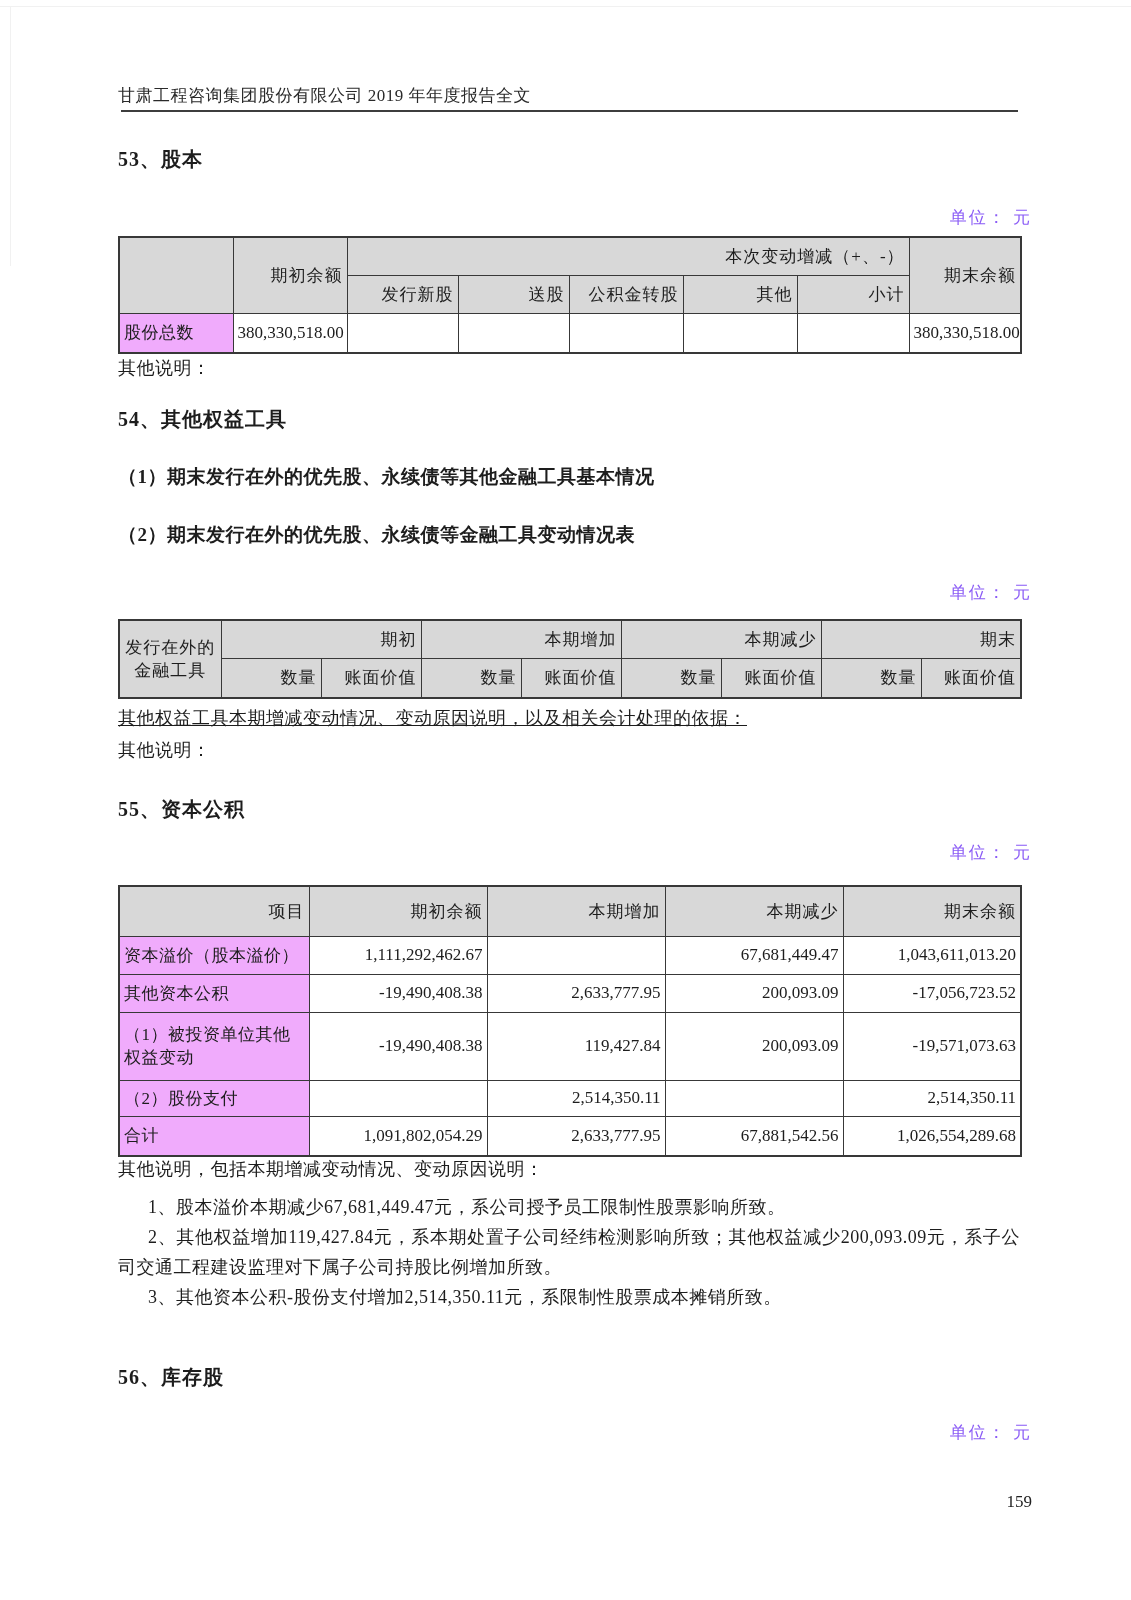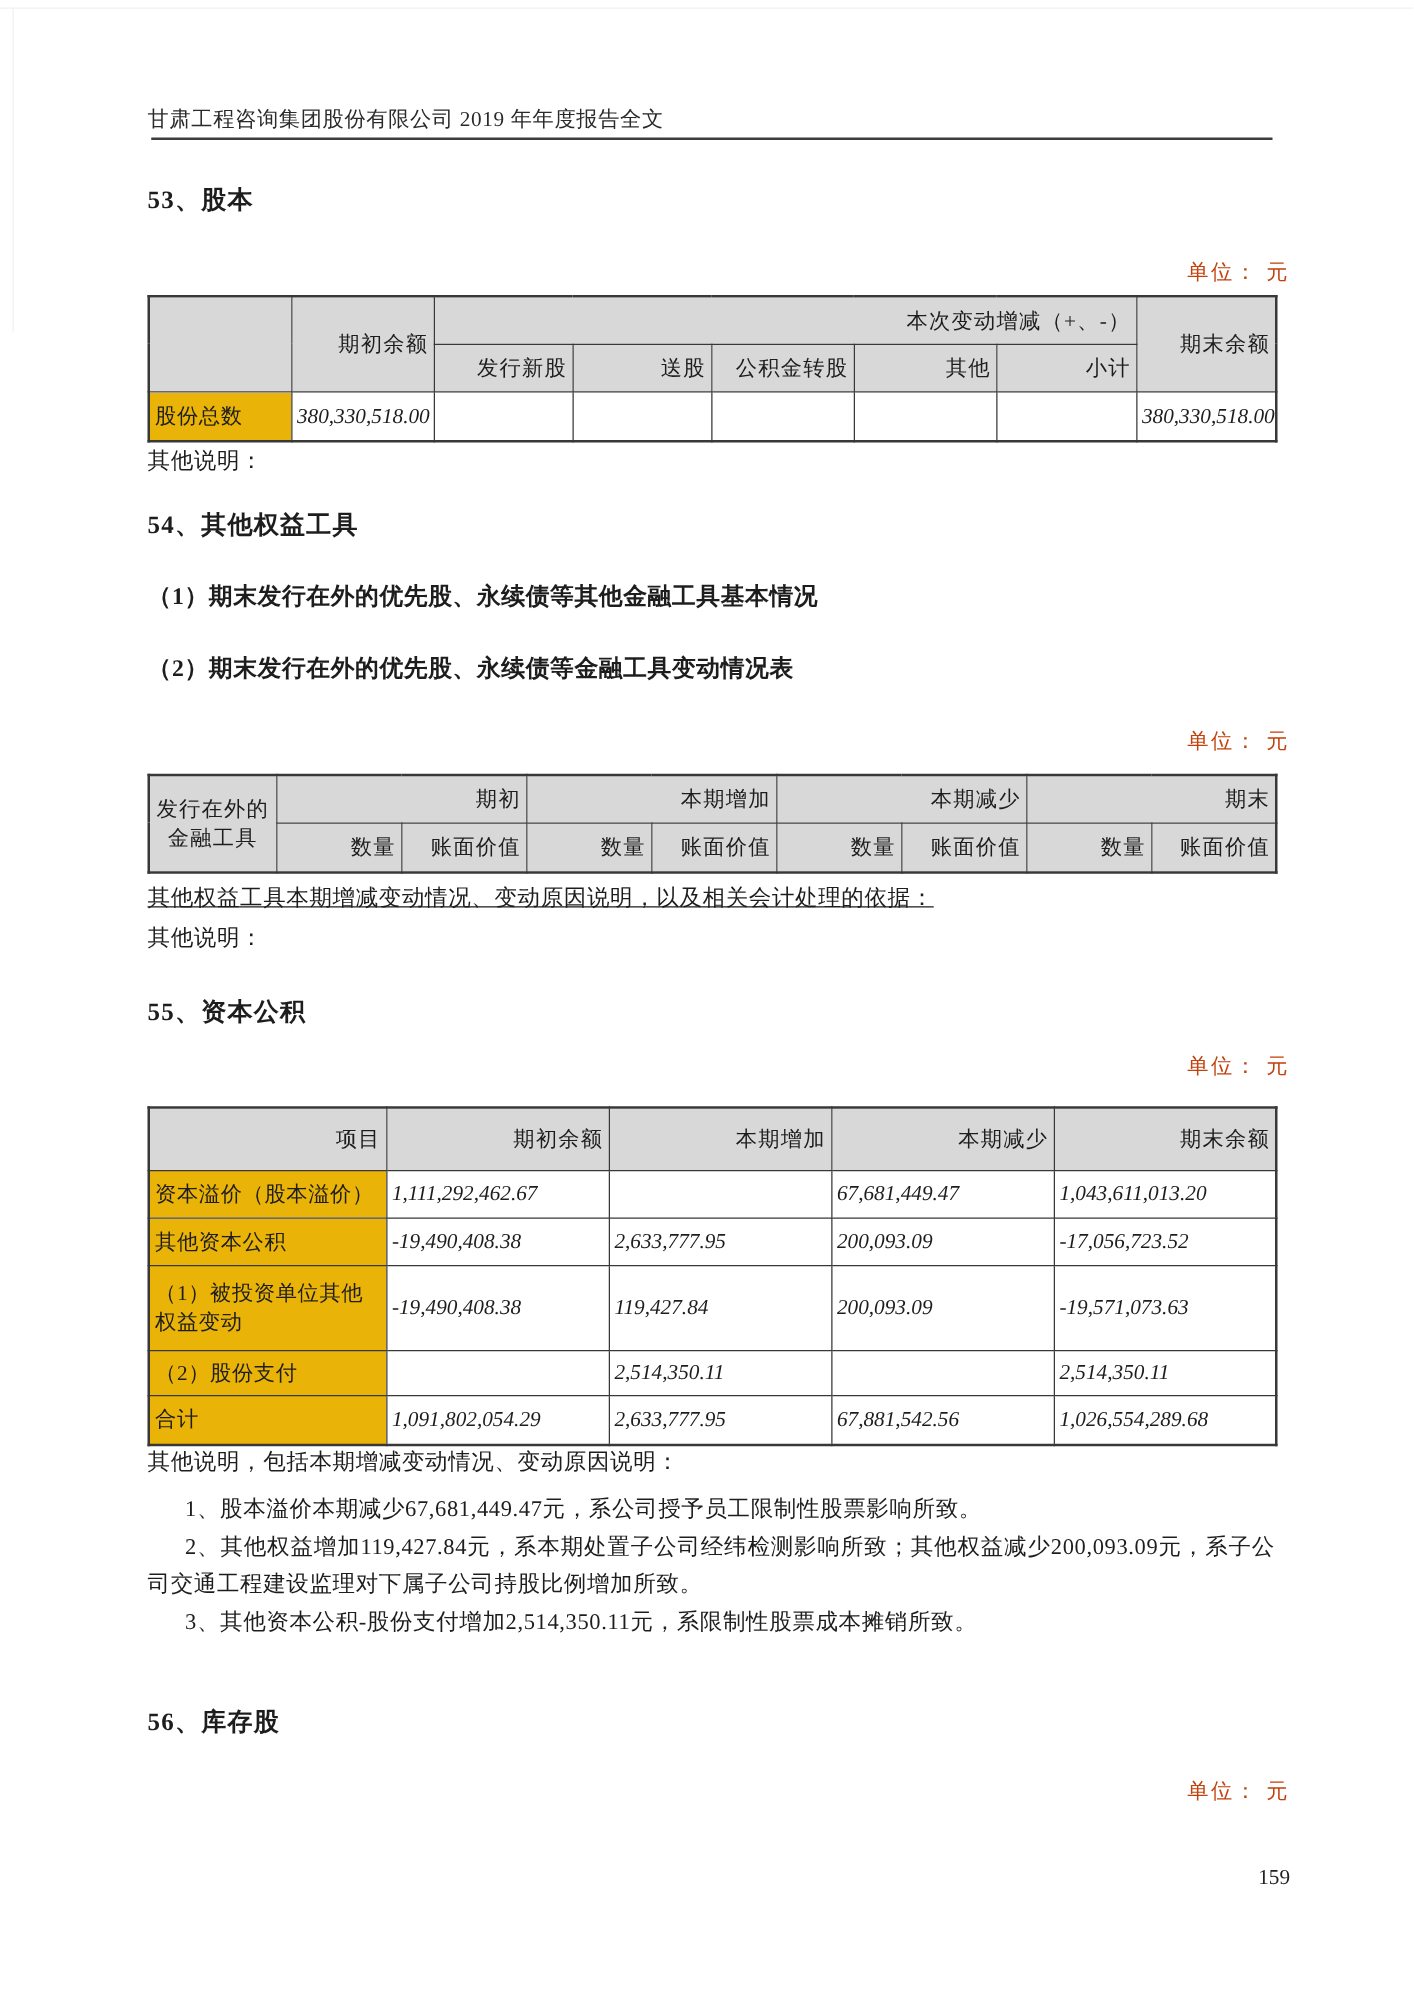--- a/index.html
+++ b/index.html
@@ -10,28 +10,28 @@
   }
   .abs { position:absolute; }
   .scan-edge-top { left:0; top:6px; width:1131px; height:1px; background:#f1f1f1; }
   .scan-edge-left { left:10px; top:6px; width:1px; height:260px; background:#f1f1f1; }
 
   .doc-header { top:84px; left:118px; width:902px; font-size:17px; letter-spacing:0.5px; color:#2a2a2a; }
   .header-rule { top:110px; left:121px; width:897px; height:2px; background:#3d3d3d; }
 
   .sec-title { left:118px; font-size:20px; font-weight:bold; letter-spacing:1px; }
   .sub-title { left:118px; font-size:19px; font-weight:bold; letter-spacing:0.5px; }
-  .unit-label { left:118px; width:914px; text-align:right; font-size:17px; letter-spacing:2px; color:#c2410c; }
+  .unit-label { left:118px; width:914px; text-align:right; font-size:17px; letter-spacing:2px; color:#8b5cf6; }
   .plain-note { left:118px; font-size:18px; letter-spacing:0.5px; }
 
   table.rpt { border-collapse:collapse; table-layout:fixed; border:2px solid #383838; background:#fff; }
   table.rpt td { border:1px solid #383838; font-size:17px; padding:1px 4px; overflow:hidden; vertical-align:middle; }
   td.hd  { background:#d8d8d8; text-align:right; letter-spacing:1px; }
-  td.lbl { background:#eab308; text-align:left; padding-left:6px; letter-spacing:0.5px; }
-  td.num { text-align:left; white-space:nowrap; padding-right:3px;font-style:italic; }
+  td.lbl { background:#f0abfc; text-align:left; padding-left:6px; letter-spacing:0.5px; }
+  td.num { text-align:right; white-space:nowrap; padding-right:3px; }
 
   #table1 { top:236px; left:118px; width:902px; }
   #table2 { top:619px; left:118px; width:902px; }
   #table3 { top:885px; left:118px; width:902px; }
 
   .notes-block { top:1154px; left:118px; width:902px; font-size:18px; line-height:30px; text-align:justify; letter-spacing:0.5px; }
   .notes-block p { margin:0; }
   .notes-block p.intro { margin-bottom:8px; }
   .notes-block p.item { text-indent:30px; }
 

